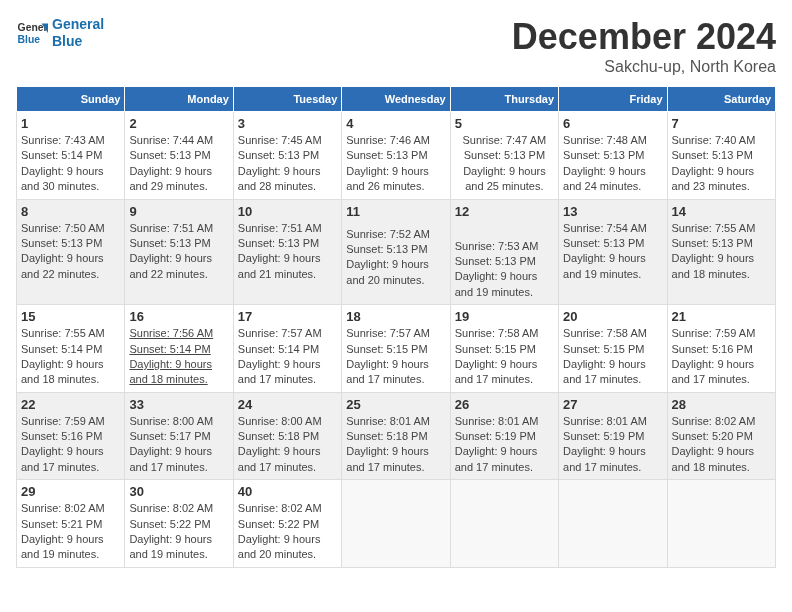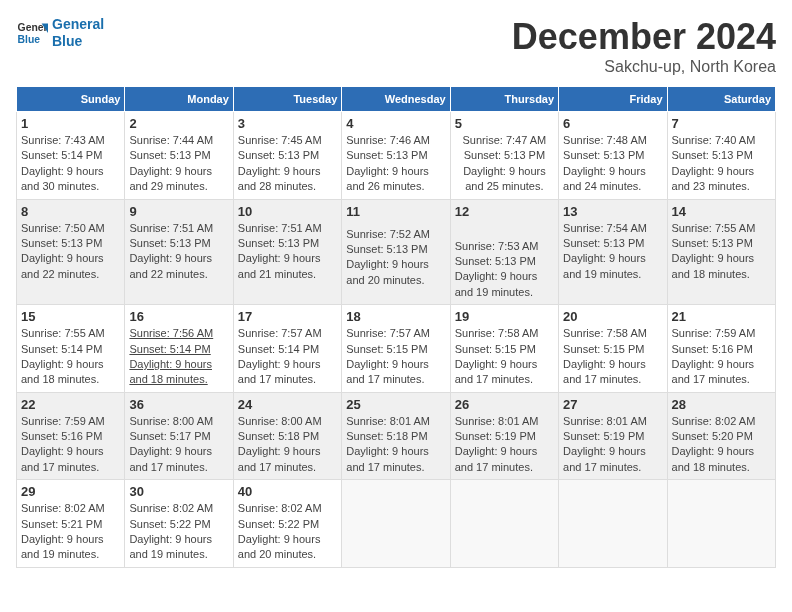--- a/index.html
+++ b/index.html
@@ -282,21 +282,21 @@
       </tr>
       <tr>
         <td>
           <span class="day-num">22</span>
           <div class="day-info" style="white-space: pre-line;">Sunrise: 7:59 AM
 Sunset: 5:16 PM
 Daylight: 9 hours
 and 17 minutes.</div>
         </td>
         <td>
-          <span class="day-num">36</span>
+          <span class="day-num">33</span>
           <div class="day-info" style="white-space: pre-line;">Sunrise: 8:00 AM
 Sunset: 5:17 PM
 Daylight: 9 hours
 and 17 minutes.</div>
         </td>
         <td>
           <span class="day-num">24</span>
           <div class="day-info" style="white-space: pre-line;">Sunrise: 8:00 AM
 Sunset: 5:18 PM
 Daylight: 9 hours

